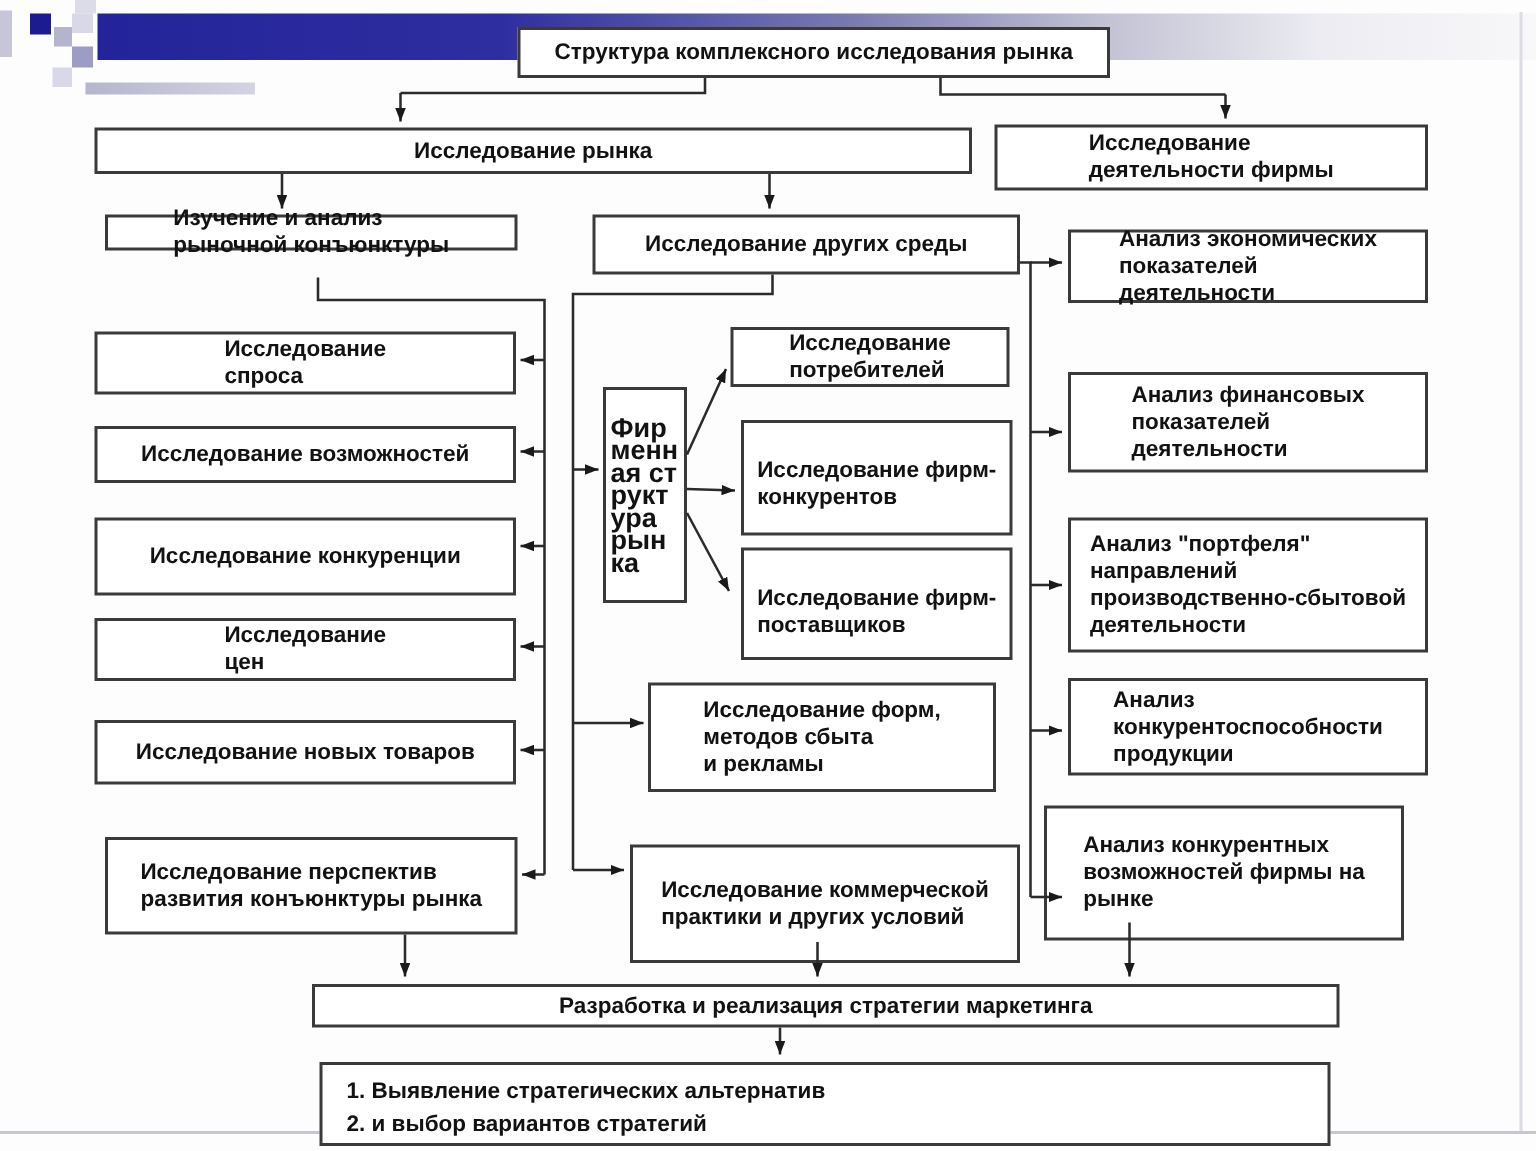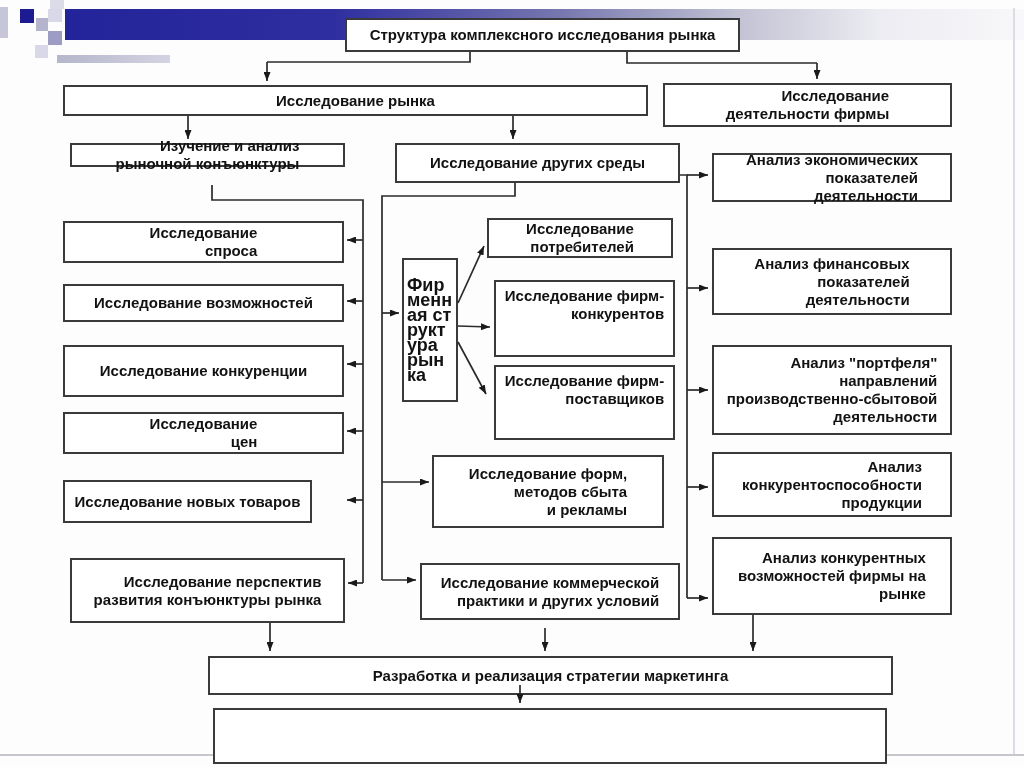--- a/index.html
+++ b/index.html
@@ -14,25 +14,25 @@
     background:linear-gradient(to right,#24249a 0%,#2e2ea0 28%,#7878b0 52%,#c2c2d4 70%,#ececf2 85%,#f8f8fa 100%);
   }
   .sq-row{
     position:absolute;left:57px;top:55px;width:113px;height:8px;
     background:linear-gradient(to right,#b6b6cc,#d3d3e2);
   }
   .node{
     position:absolute;box-sizing:border-box;
     border:2px solid #3a3a3a;background:#ffffff;
     display:flex;align-items:center;justify-content:center;
-    text-align:right;white-space:pre-line;
+    text-align:left;white-space:pre-line;
     font-weight:bold;font-size:15px;line-height:18px;color:#121212;
     padding:1px 4px;z-index:2;
   }
-  .top-align{align-items:flex-start;padding-top:5px;}
+  .top-align{align-items:flex-start;padding-top:23px;}
   .firm-structure{
     font-size:18px;line-height:15px;text-align:left;
     justify-content:flex-start;padding:2px 3px;word-break:break-all;
   }
   .list-box{
     text-align:left;justify-content:flex-start;align-items:flex-start;
     flex-direction:column;padding:7px 4px 0 16px;line-height:22px;
   }
   .connectors{position:absolute;left:0;top:0;z-index:3;pointer-events:none;}
   .edge-bottom{position:absolute;left:0;top:754px;width:1024px;height:2px;background:#c6c6cc;}
@@ -60,57 +60,59 @@
 деятельности фирмы</div>
 
 <div class="node" style="left:70px;top:143px;width:275px;height:24px">Изучение и анализ
 рыночной конъюнктуры</div>
 <div class="node" style="left:63px;top:221px;width:281px;height:42px">Исследование
 спроса</div>
 <div class="node" style="left:63px;top:284px;width:281px;height:38px">Исследование возможностей</div>
 <div class="node" style="left:63px;top:345px;width:281px;height:52px">Исследование конкуренции</div>
 <div class="node" style="left:63px;top:412px;width:281px;height:42px">Исследование
 цен</div>
-<div class="node" style="left:63px;top:480px;width:249px;height:43px">Исследование новых товаров</div>
+<div class="node" style="left:63px;top:480px;width:281px;height:43px">Исследование новых товаров</div>
 <div class="node" style="left:70px;top:558px;width:275px;height:65px">Исследование перспектив
 развития конъюнктуры рынка</div>
 
 <div class="node" style="left:395px;top:143px;width:285px;height:40px">Исследование других среды</div>
 <div class="node firm-structure" style="left:402px;top:258px;width:56px;height:144px">Фирменная структура рынка</div>
 <div class="node" style="left:487px;top:218px;width:186px;height:40px">Исследование
 потребителей</div>
 <div class="node top-align" style="left:494px;top:280px;width:181px;height:77px">Исследование фирм-
 конкурентов</div>
 <div class="node top-align" style="left:494px;top:365px;width:181px;height:75px">Исследование фирм-
 поставщиков</div>
 <div class="node" style="left:432px;top:455px;width:232px;height:73px">Исследование форм,
 методов сбыта
 и рекламы</div>
-<div class="node" style="left:420px;top:563px;width:260px;height:57px">Исследование коммерческой
+<div class="node" style="left:420px;top:563px;width:260px;height:79px">Исследование коммерческой
 практики и других условий</div>
 
 <div class="node" style="left:712px;top:153px;width:240px;height:49px">Анализ экономических
 показателей
 деятельности</div>
 <div class="node" style="left:712px;top:248px;width:240px;height:67px">Анализ финансовых
 показателей
 деятельности</div>
 <div class="node" style="left:712px;top:345px;width:240px;height:90px">Анализ "портфеля"
 направлений
 производственно-сбытовой
 деятельности</div>
 <div class="node" style="left:712px;top:452px;width:240px;height:65px">Анализ
 конкурентоспособности
 продукции</div>
-<div class="node" style="left:712px;top:537px;width:240px;height:78px">Анализ конкурентных
+<div class="node" style="left:696px;top:537px;width:240px;height:90px">Анализ конкурентных
 возможностей фирмы на
 рынке</div>
 
-<div class="node" style="left:208px;top:656px;width:685px;height:39px">Разработка и реализация стратегии маркетинга</div>
+<div class="node" style="left:208px;top:656px;width:685px;height:29px">Разработка и реализация стратегии маркетинга</div>
 <div class="node list-box" style="left:213px;top:708px;width:674px;height:56px">
+  <div>1. Выявление стратегических альтернатив</div>
+  <div>2. и выбор вариантов стратегий</div>
 </div>
 
 <svg class="connectors" width="1024" height="767">
   <defs>
     <marker id="arr" markerWidth="9" markerHeight="7" refX="9" refY="3.5" orient="auto" markerUnits="userSpaceOnUse">
       <path d="M0,0 L9,3.5 L0,7 Z" fill="#1a1a1a"></path>
     </marker>
   </defs>
   <g stroke="#2b2b2b" stroke-width="1.7" fill="none">
 

